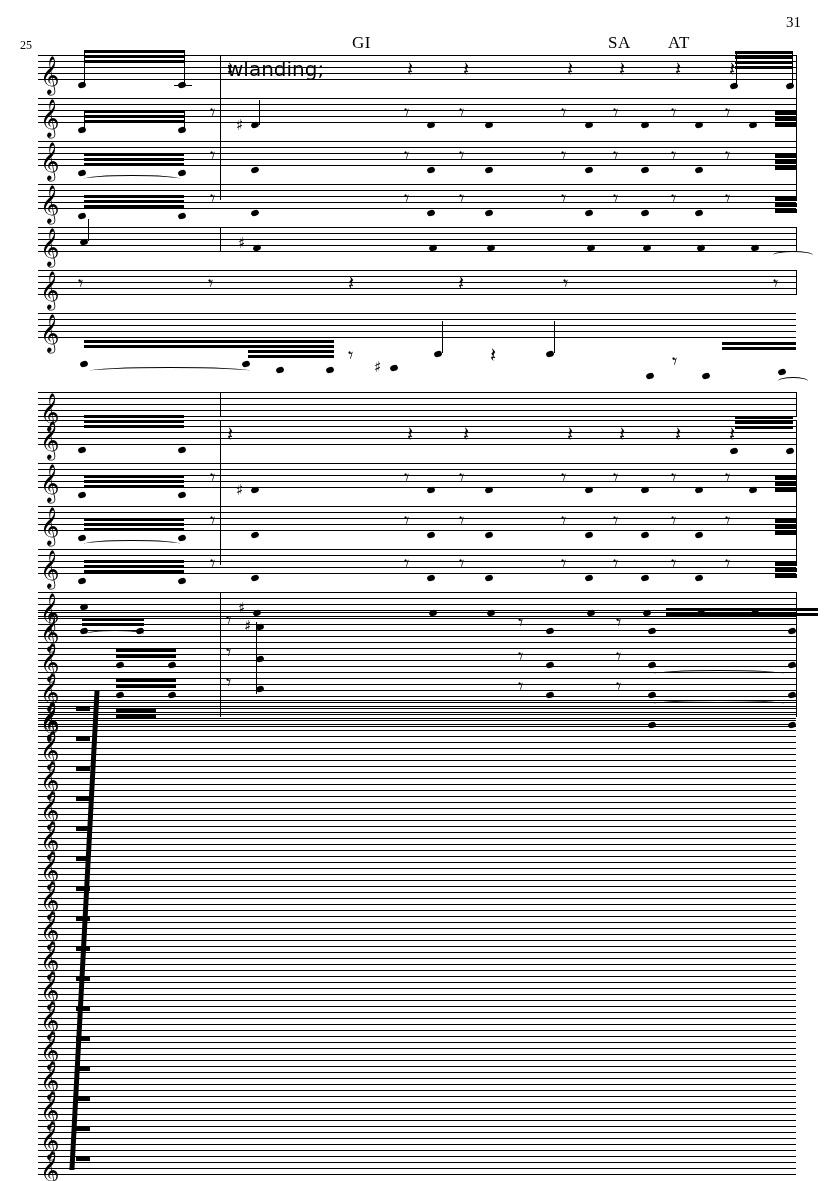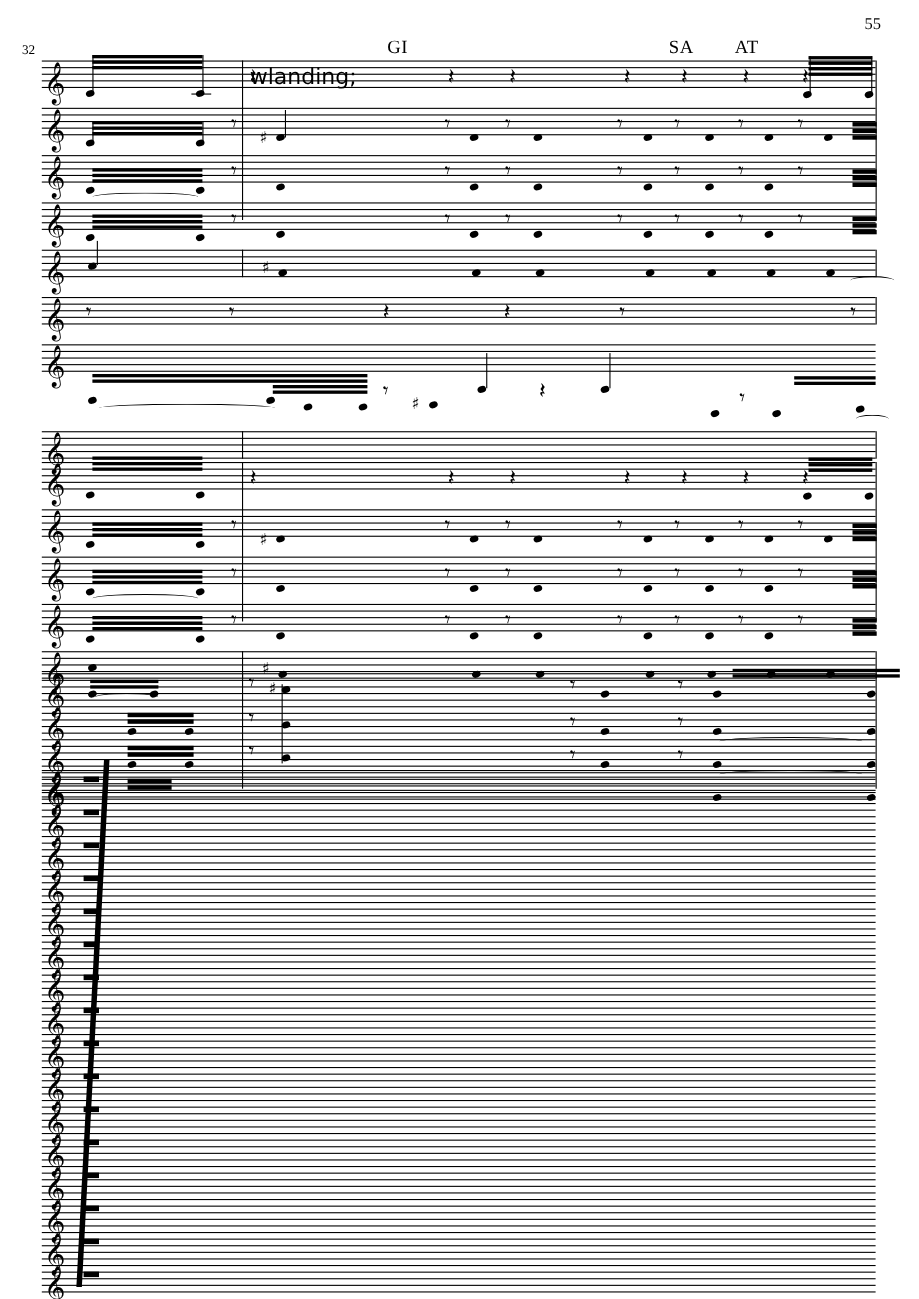--- a/index.html
+++ b/index.html
@@ -121,22 +121,22 @@
   .tall-block {
     position: absolute;
     background: #000000;
   }
 </style>
 </head>
 <body>
 
 <div class="page">
 
-  <div class="page-number">55</div>
-  <div class="measure-number">32</div>
+  <div class="page-number">31</div>
+  <div class="measure-number">25</div>
 
   <div class="rehearsal gi">GI</div>
   <div class="rehearsal sa">SA</div>
   <div class="rehearsal at">AT</div>
 
   <div class="system" id="sys1" style="left:38px; top:55px; width:758px; height:290px;">
 
     <div class="staff" style="top:0px;">
       <span class="line"></span>
         <span class="line"></span>

